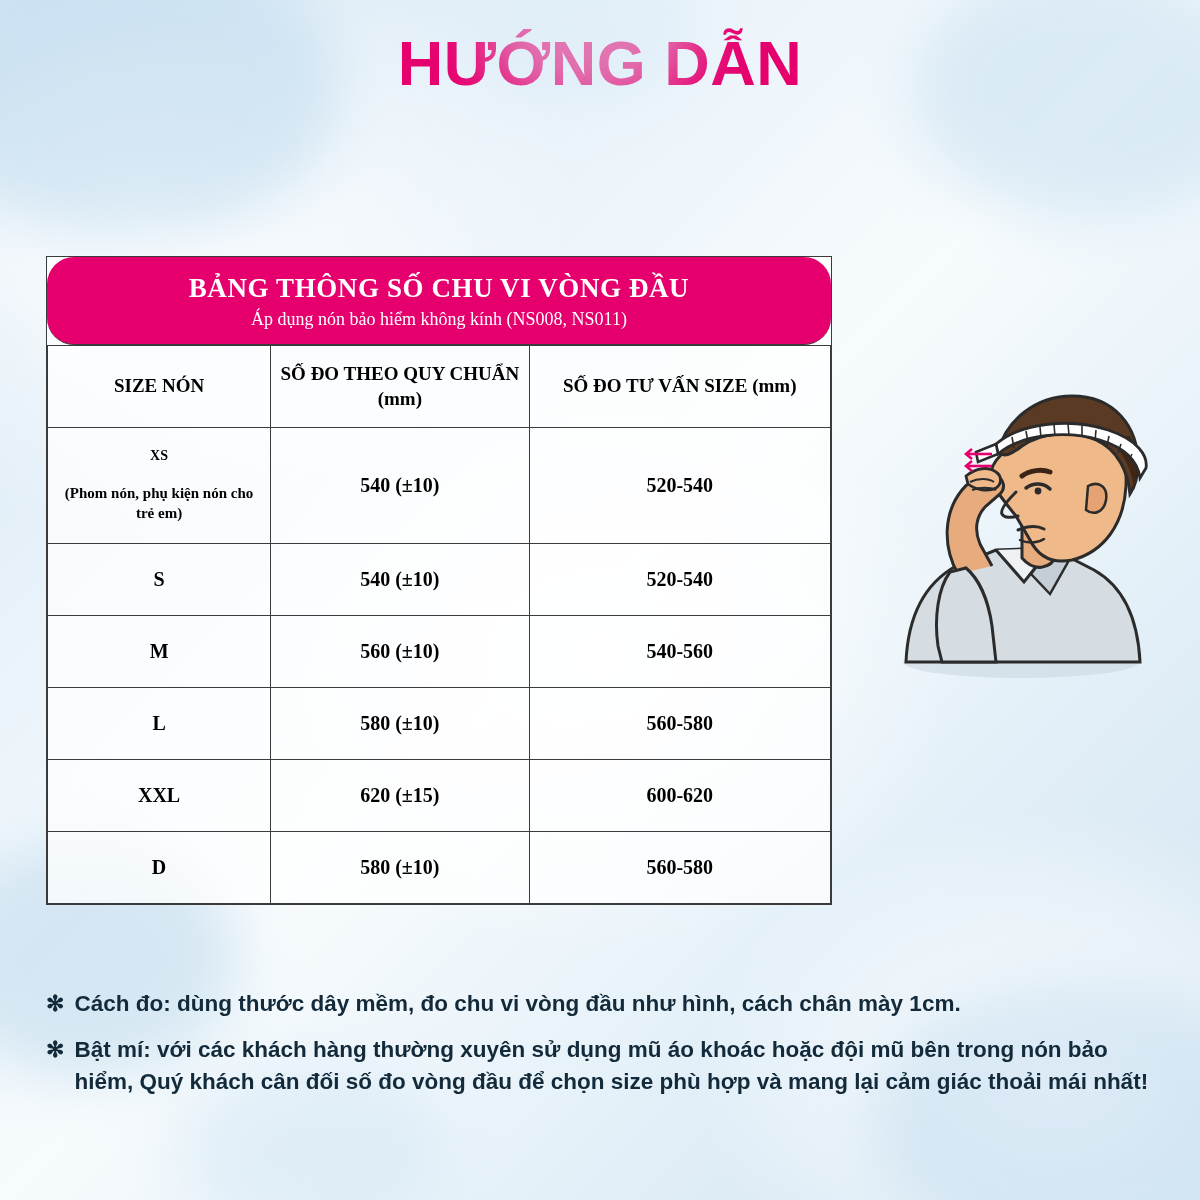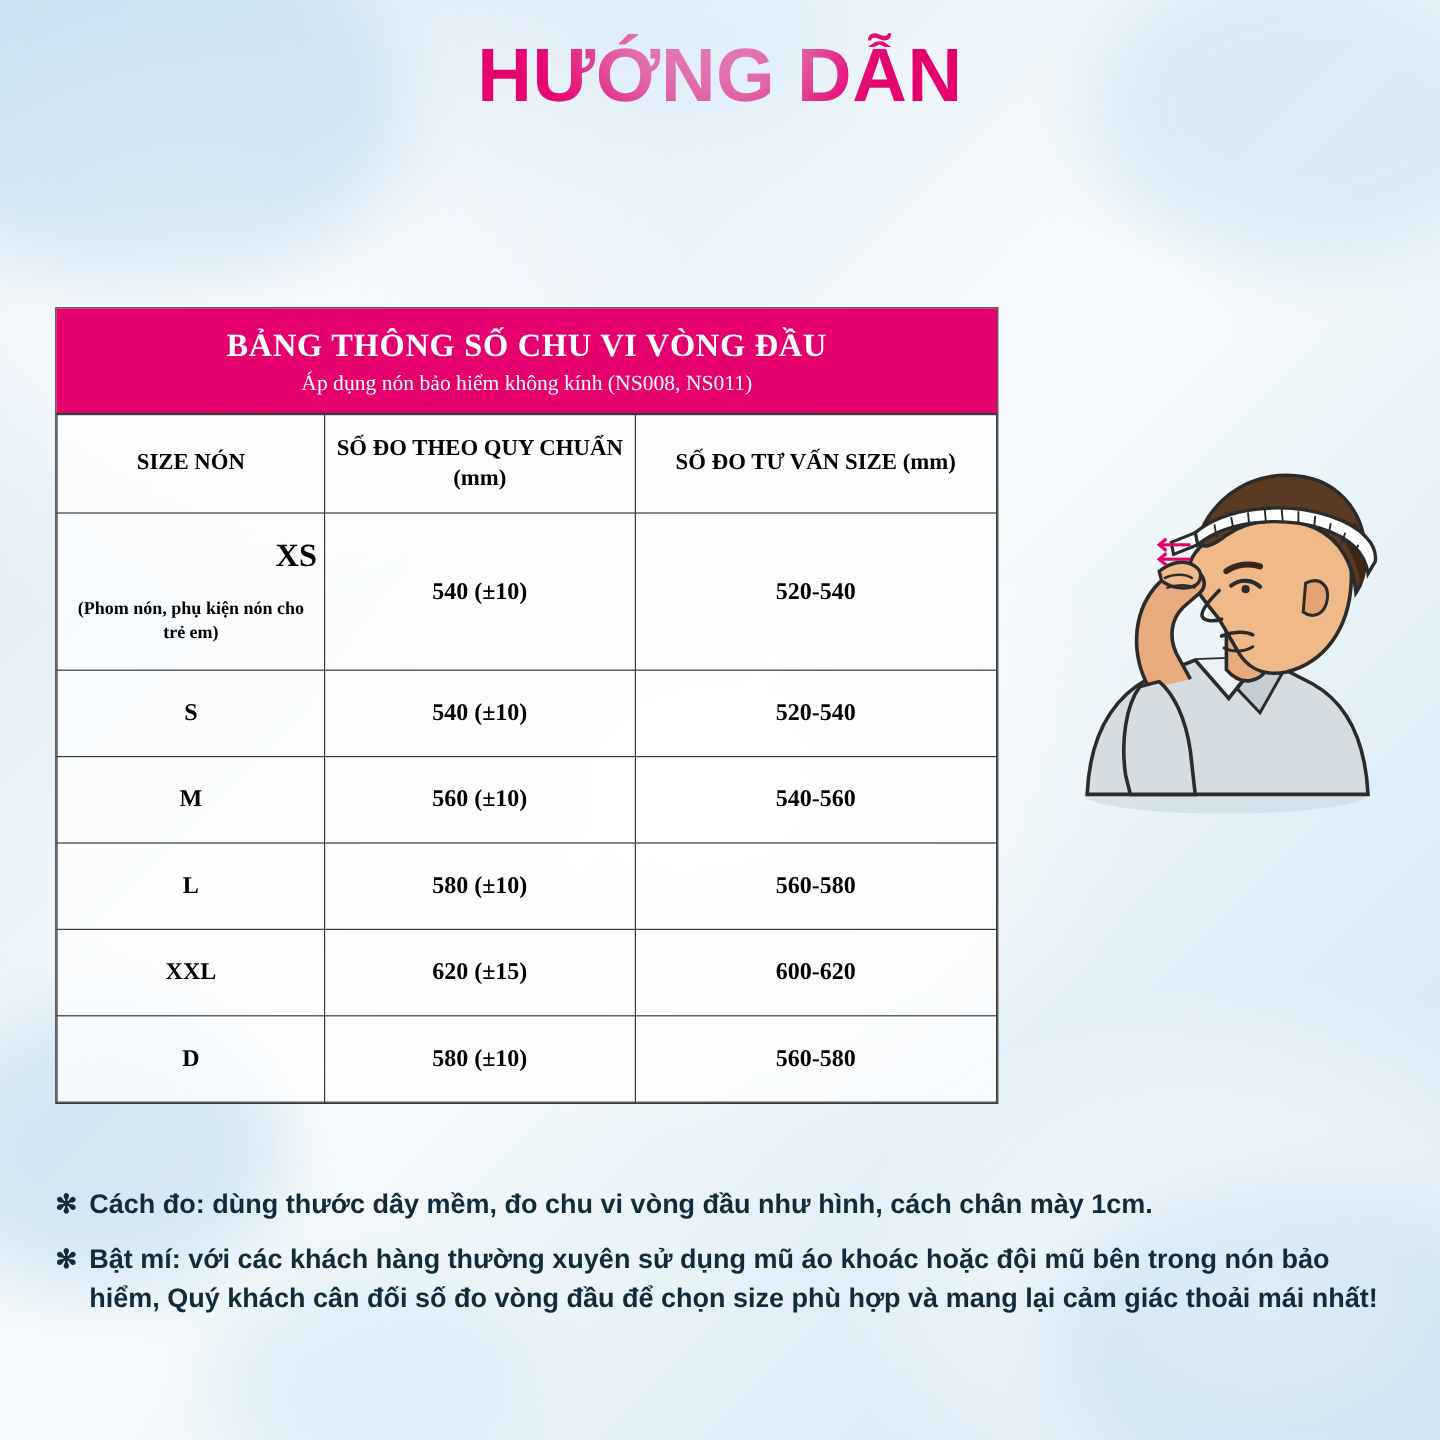--- a/index.html
+++ b/index.html
@@ -48,20 +48,21 @@
     width: 786px;
     border: 1px solid #3b3b3b;
     background: rgba(255,255,255,0.72);
   }
   .tbl-header {
     background: #e6006e;
     color: #ffffff;
     text-align: center;
     padding: 16px 8px 14px;
     border-bottom: 1px solid #3b3b3b;
+    border-radius: 27px;
   }
   .tbl-header .h1 {
     font-family: "Liberation Serif", serif;
     font-weight: bold;
     font-size: 27px;
     letter-spacing: .6px;
   }
   .tbl-header .h2 {
     font-family: "Liberation Serif", serif;
     font-size: 18px;
@@ -85,21 +86,21 @@
   }
   td {
     font-size: 20px;
     font-weight: bold;
     padding: 20px 6px;
     height: 72px;
   }
   col.c1 { width: 28.5%; }
   col.c2 { width: 33%; }
   col.c3 { width: 38.5%; }
-  td .sizename { font-size: 27px; font-weight: bold; display: block; text-align: right; }
+  td .sizename { font-size: 14px; font-weight: bold; display: block; }
   td .sizenote {
     display: block;
     font-size: 15px;
     font-weight: bold;
     line-height: 1.3;
     margin-top: 20px;
     padding: 0 10px;
   }
 
   

